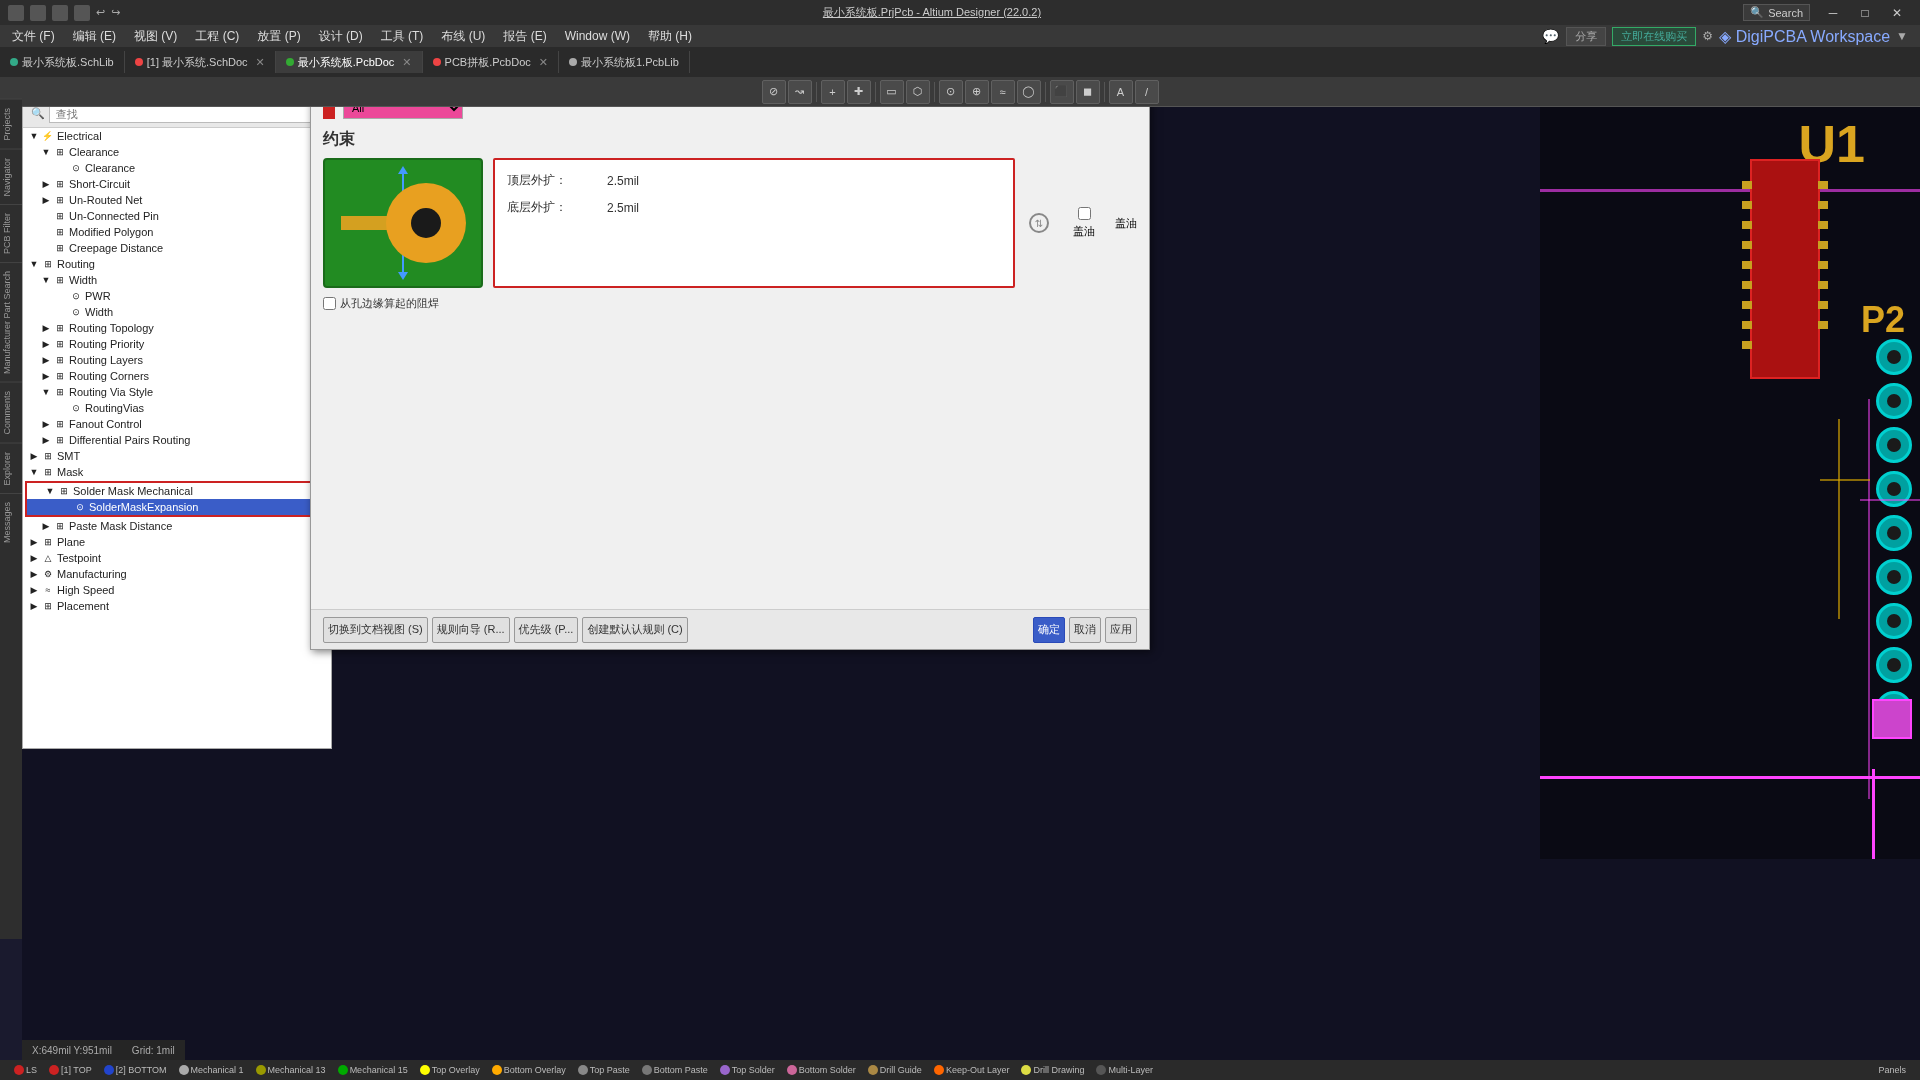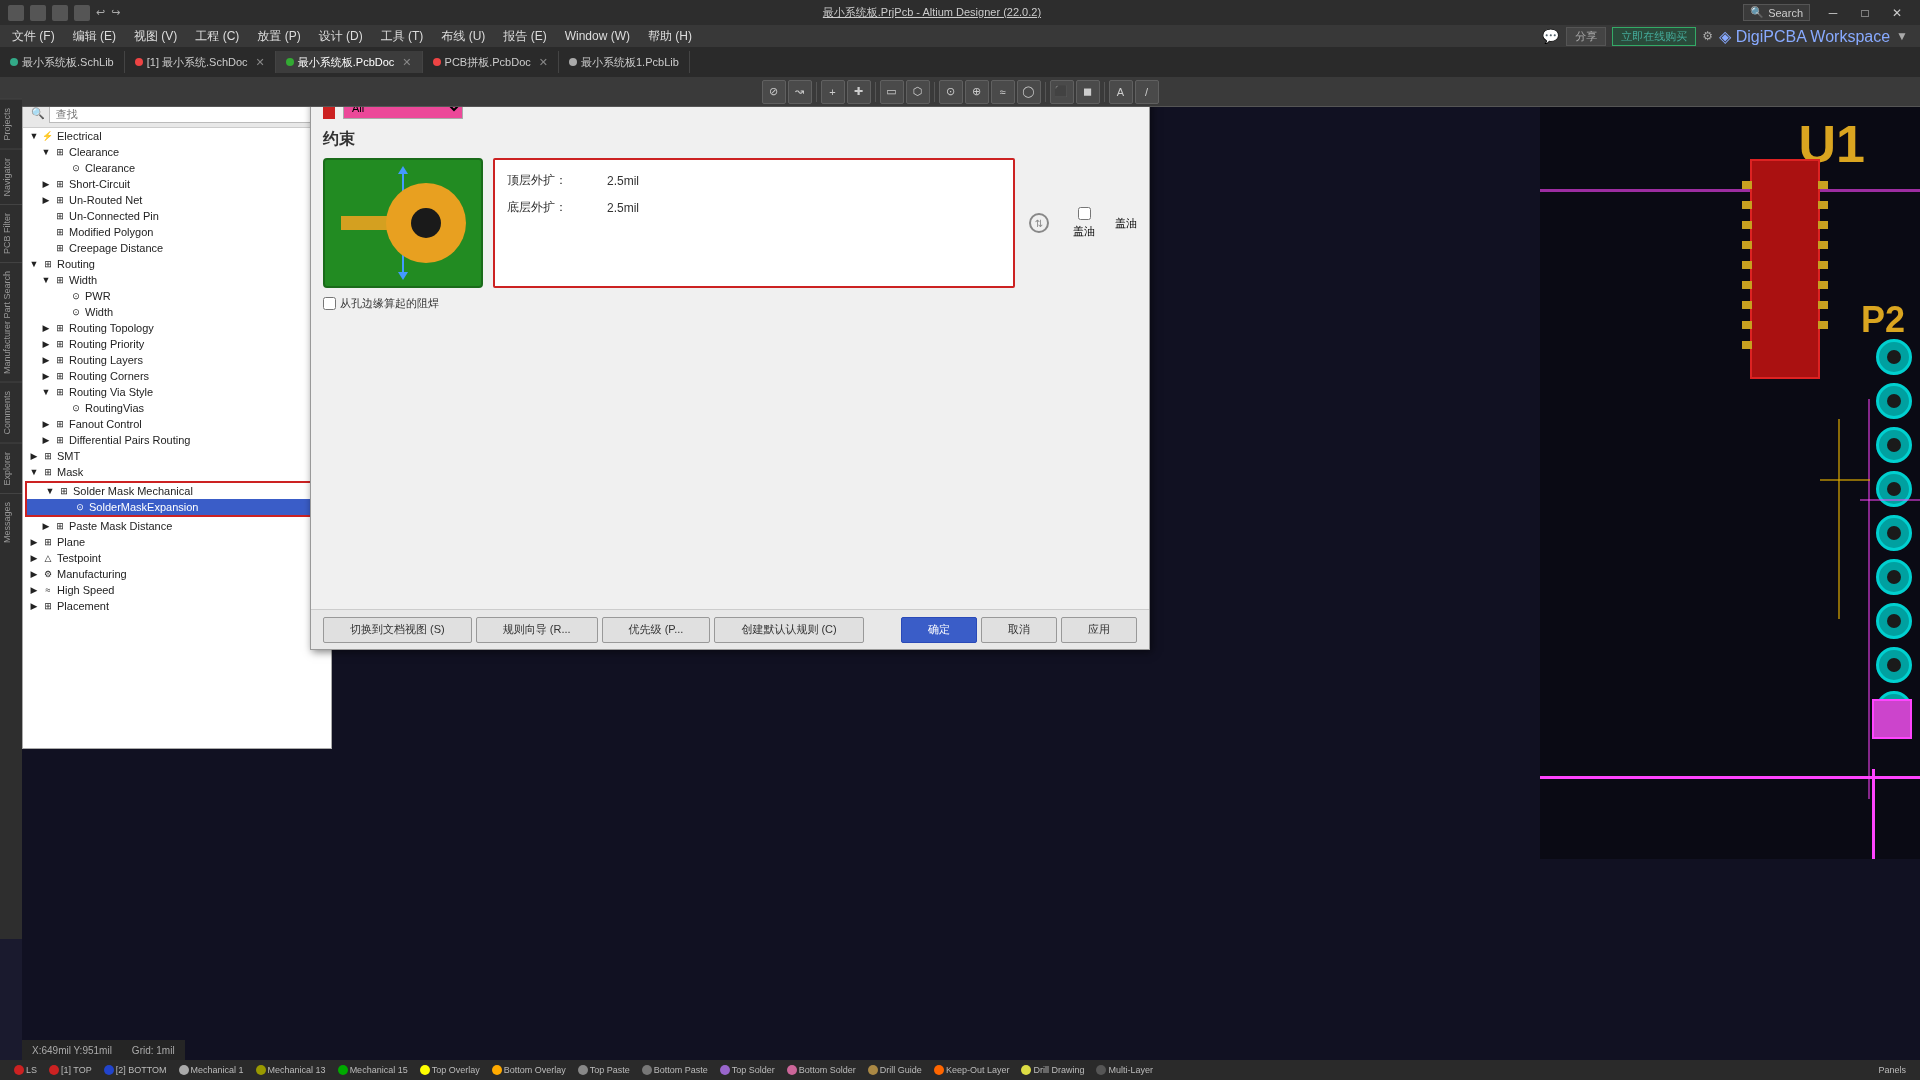--- a/index.html
+++ b/index.html
@@ -347,21 +347,21 @@
       justify-content: space-between;
       padding: 0 12px;
     }
     .footer-btn-left { display: flex; gap: 4px; }
     .footer-btn-right { display: flex; gap: 4px; }
 
     .footer-btn {
       height: 26px;
       background: #e0e0e0;
       border: 1px solid #999;
-      padding: 0 26px;
+      padding: 0 4px;
       font-size: 11px;
       cursor: pointer;
       color: #333;
       border-radius: 2px;
     }
     .footer-btn.primary { background: #3a5dc8; color: white; border-color: #2a4ab8; }
 
     
     #statusbar {
       position: absolute;

